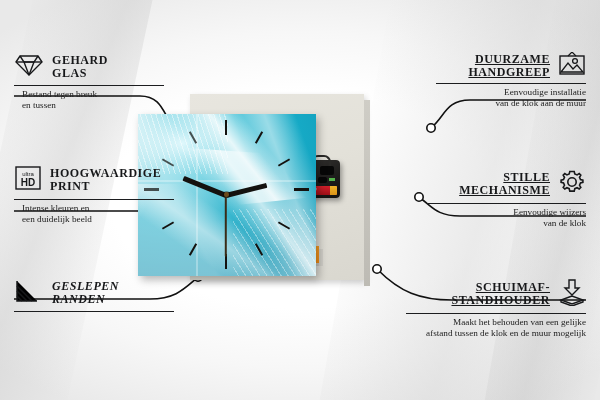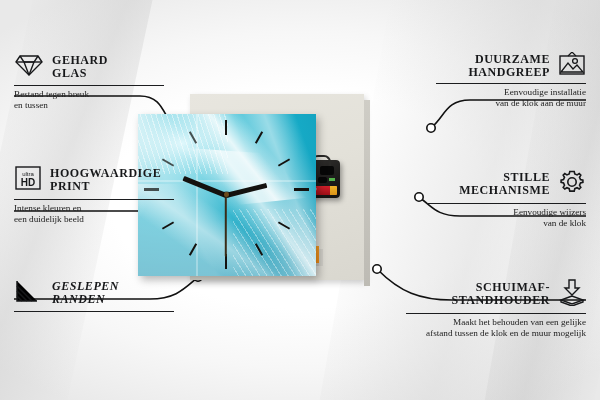--- a/index.html
+++ b/index.html
@@ -98,23 +98,23 @@
   .callout{position:absolute;}
   .co-head{display:flex;align-items:center;gap:8px;}
   .co-title{
     font-size:12px;line-height:13px;font-weight:bold;color:#17181a;
     letter-spacing:.55px;text-transform:uppercase;font-family:"Liberation Serif",serif;
   }
   .rule{height:1px;background:#1c1d1f;margin:3px 0 3px 0;}
   .co-desc{font-size:9.2px;line-height:11px;color:#222;font-family:"Liberation Serif",serif;}
   .left .co-head{justify-content:flex-start;}
   .left .co-title{text-align:left;}
-  .left .co-desc{text-align:left;}
+  .left .co-desc{text-align:left;margin-left:8px;}
   .right .co-head{justify-content:flex-end;}
-  .right .co-title{text-align:right;}
+  .right .co-title{text-align:right;text-decoration:underline;}
   .right .co-desc{text-align:right;}
   .ico{flex:0 0 auto;display:block;}
 
   svg.lines{position:absolute;left:0;top:0;width:600px;height:400px;pointer-events:none;}
 </style>
 </head>
 <body>
 
 <div id="stage">
 

